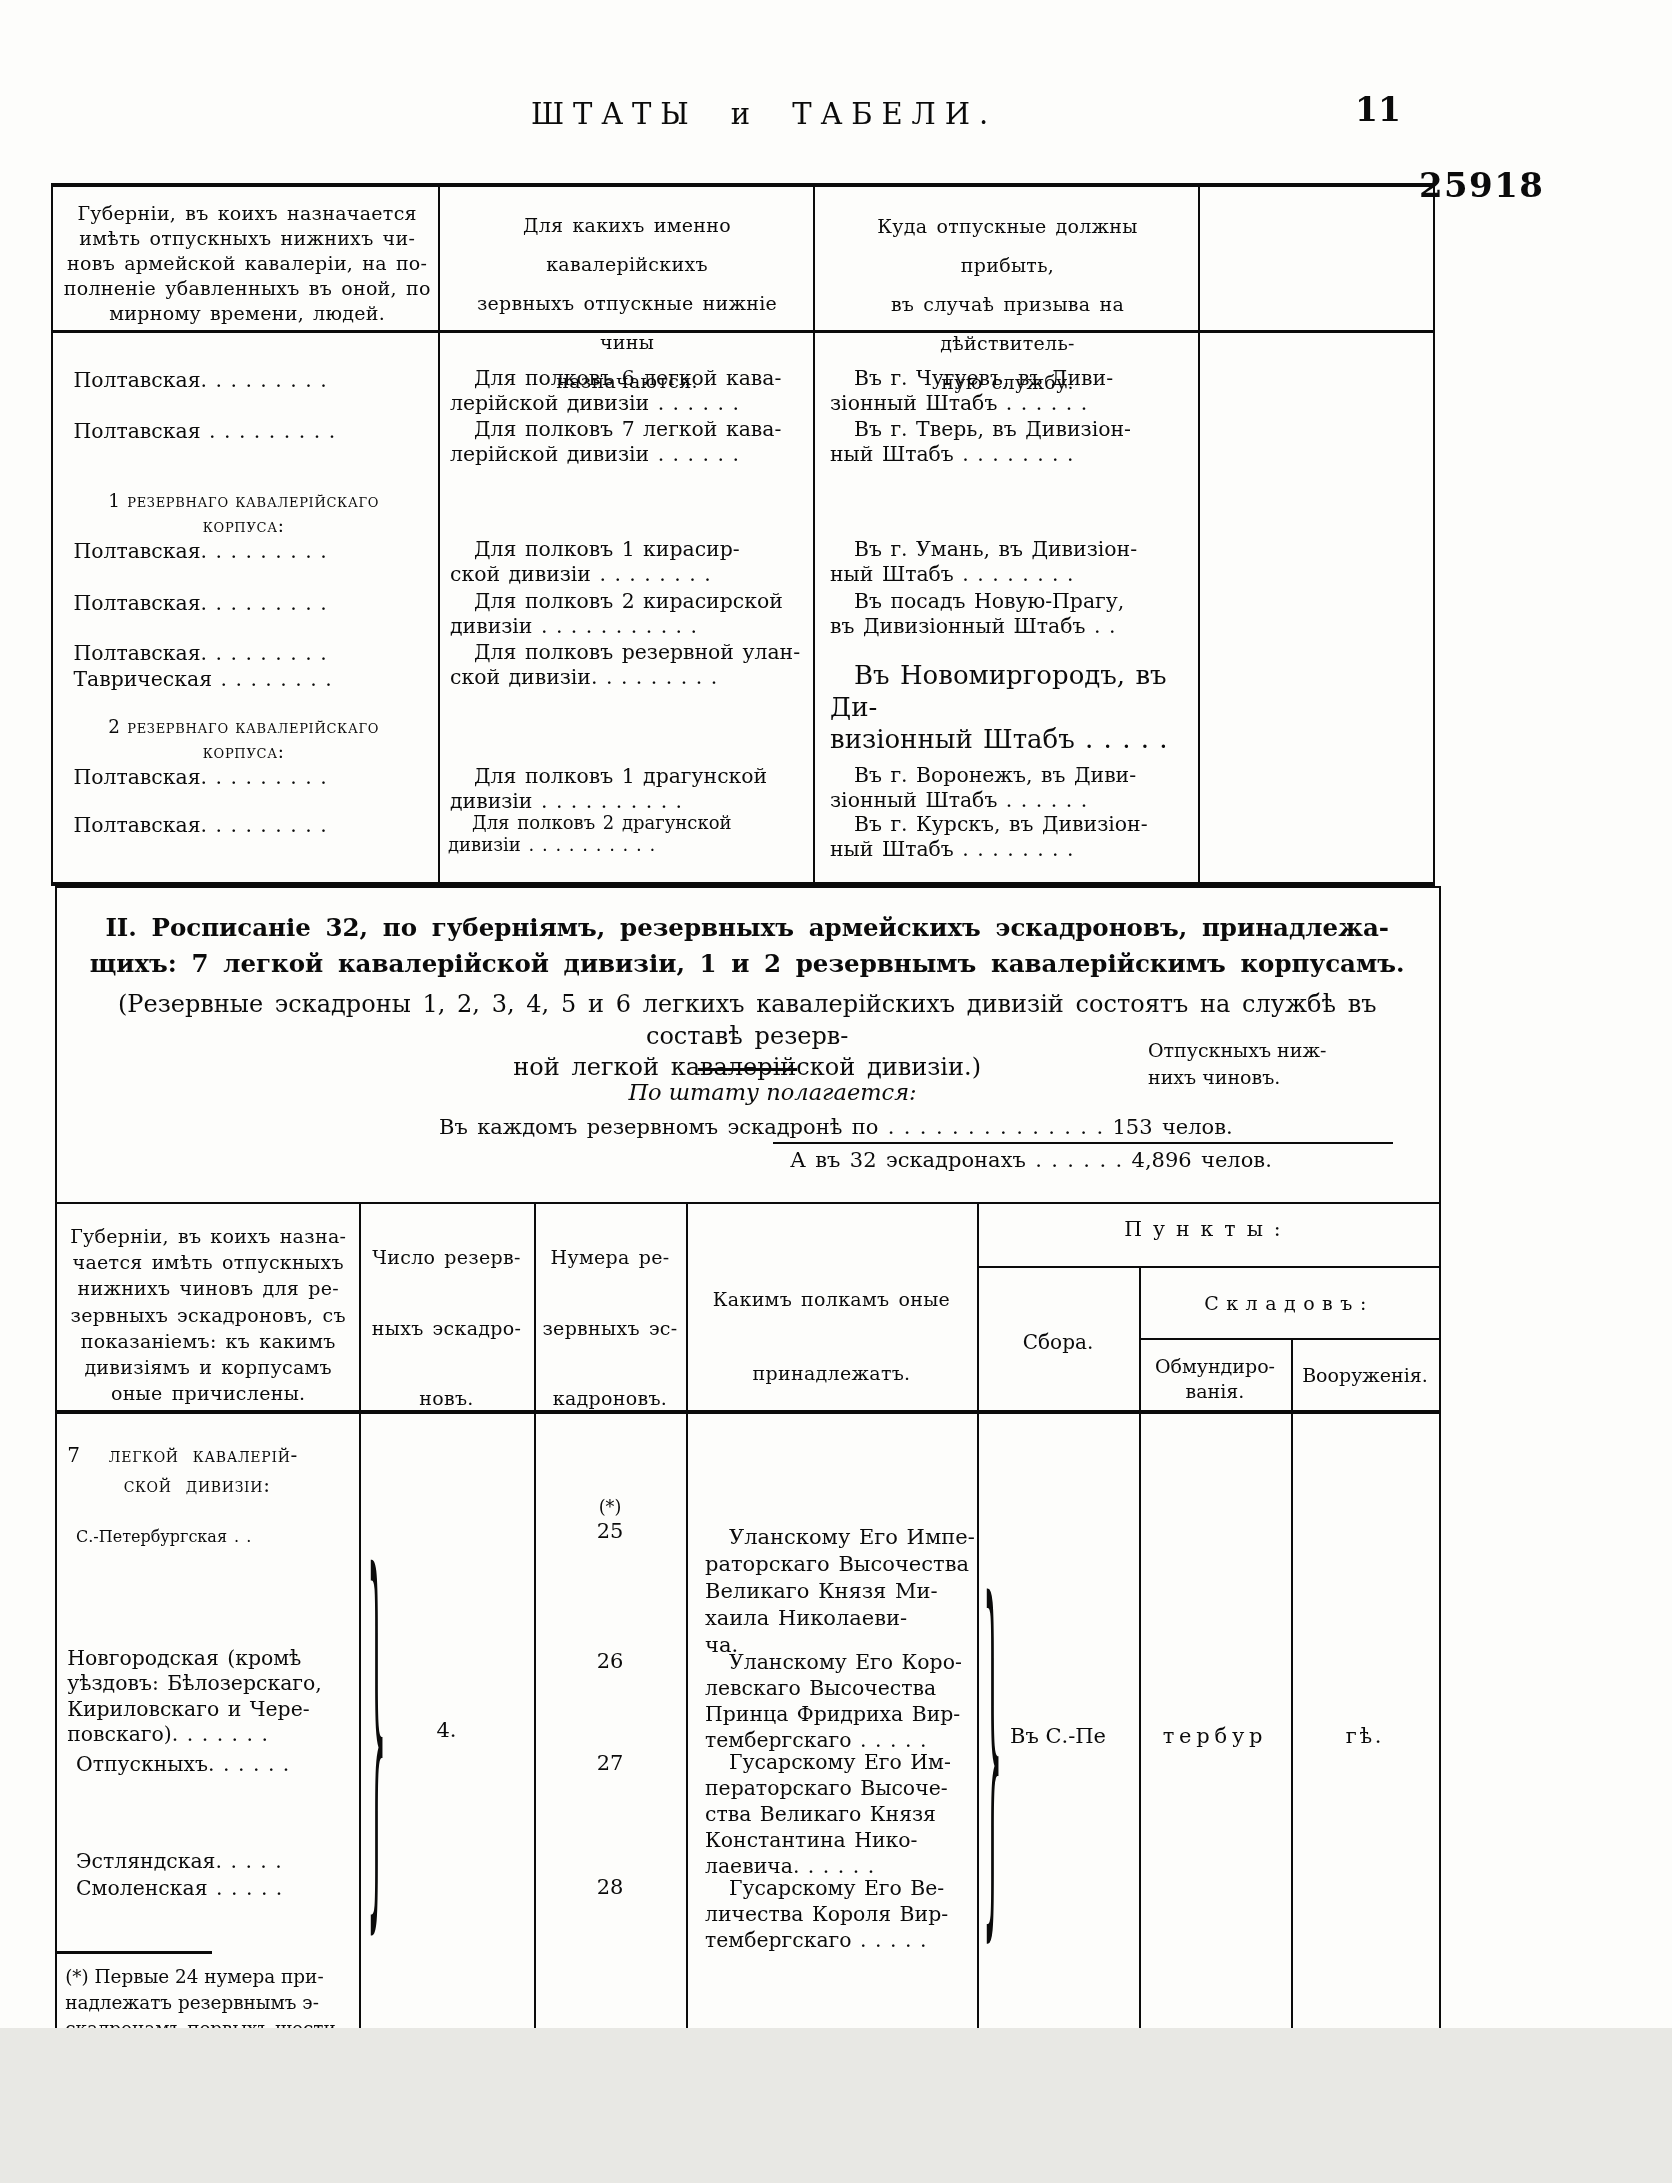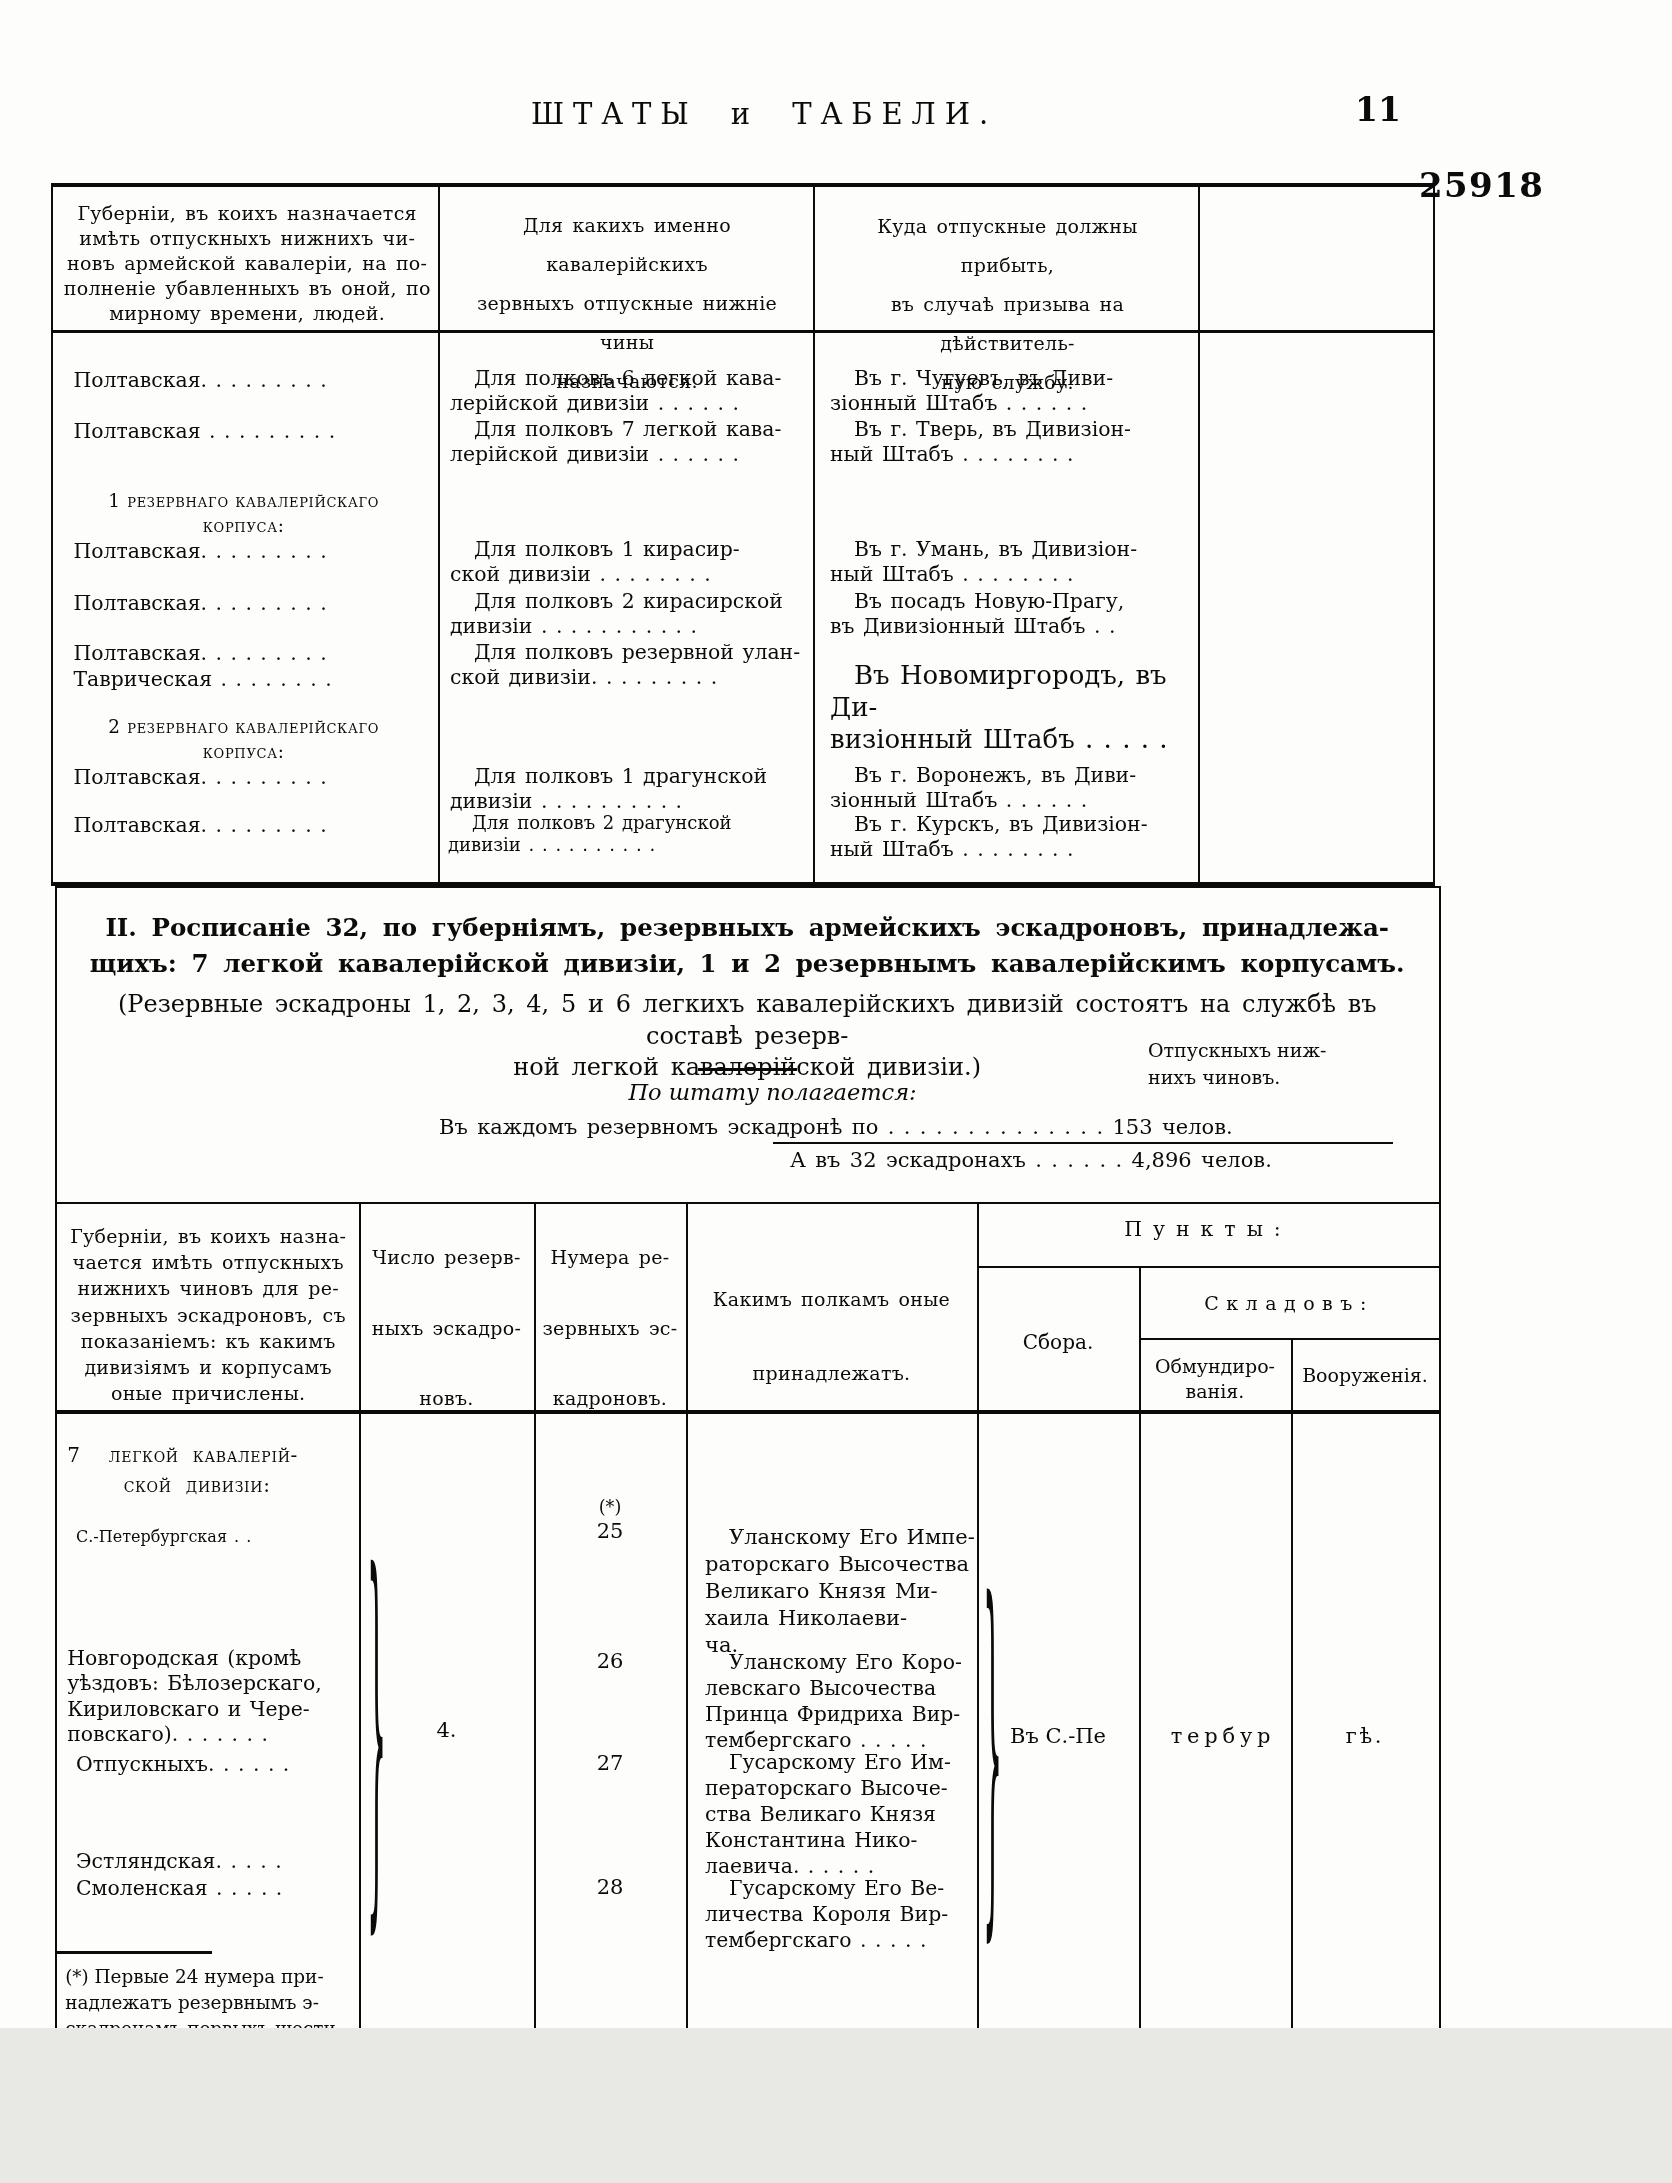--- a/index.html
+++ b/index.html
@@ -181,21 +181,21 @@
 лаевича. . . . . .</div>
     <div class="abs pre ind body-cell" style="left:648px; top:987px; width:300px; font-size:20.4px; line-height:1.28;">Гусарскому Его Ве-
 личества Короля Вир-
 тембергскаго . . . . .</div>
 
     <div class="brace" style="left:926px; top:678px; width:20.4px; height:361px;">
       <span style="transform:scale(0.55,7.0);">}</span>
     </div>
 
     <div class="abs c" style="left:920px; top:836px; width:162px; font-size:21px;">Въ С.-Пе</div>
-    <div class="abs c" style="left:1082px; top:836px; width:152px; font-size:21px; letter-spacing:4.8px;margin-left:8px;">тербур</div>
+    <div class="abs c" style="left:1082px; top:836px; width:152px; font-size:21px; letter-spacing:4.8px;">тербур</div>
     <div class="abs c" style="left:1234px; top:836px; width:148px; font-size:21px; letter-spacing:2.7px;">гѣ.</div>
 
     <div class="rule" style="left:0; top:1063px; width:155px; height:2.7px;"></div>
     <div class="abs pre" style="left:8.2px; top:1076px; width:293px; font-size:18.4px; line-height:1.4;">(*) Первые 24 нумера при-
 надлежатъ резервнымъ э-
 скадронамъ первыхъ шести
 легкихъ кавалерійскихъ
 дивизій, состоящимъ въ
 резервной легкой дивизіи.</div>
   </div>

